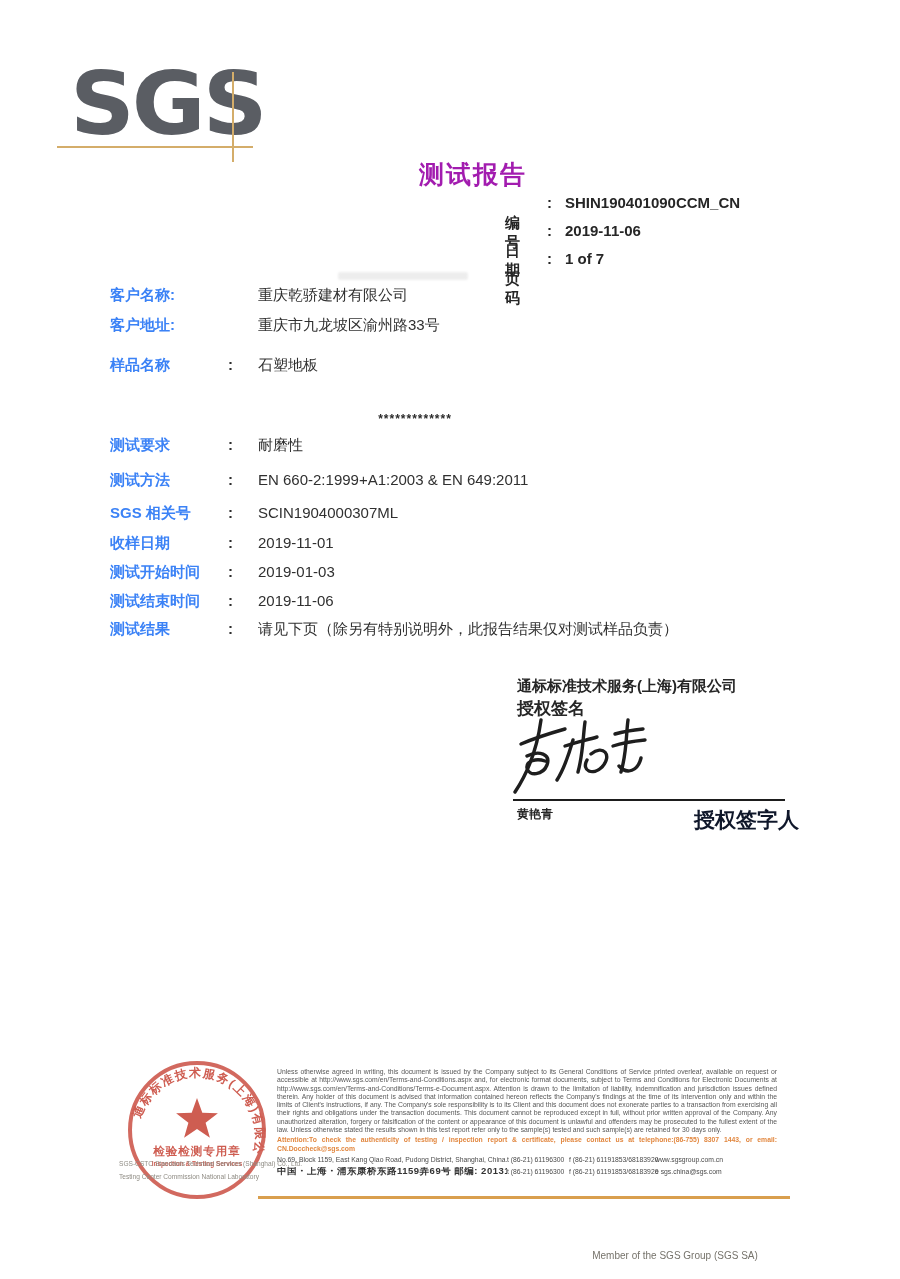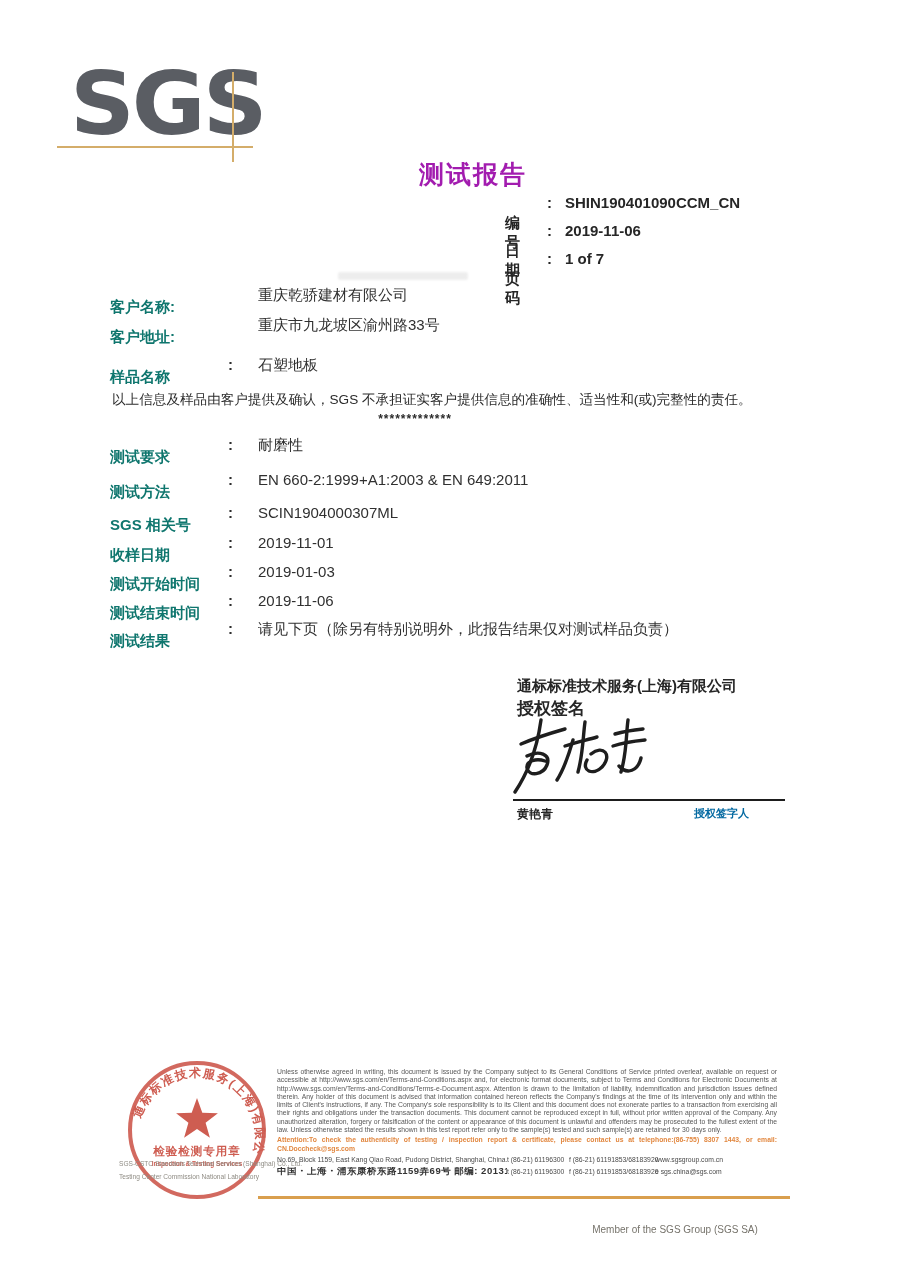--- a/index.html
+++ b/index.html
@@ -23,38 +23,38 @@
     position:absolute;left:0;top:158px;width:874px;text-align:center;
     font-size:25px;font-weight:700;color:#a21caf;letter-spacing:2px;margin-left:36px;
   }
   .meta{position:absolute;left:489px;top:194px;font-size:15px;font-weight:700;color:#262626;}
   .meta-row{position:relative;height:28px;}
   .meta-lbl{position:absolute;left:16px;margin-top:20px;}
   .meta-sep{position:absolute;left:58px;}
   .meta-val{position:absolute;left:76px;white-space:nowrap;}
   
   .rowa{position:absolute;left:110px;font-size:15px;white-space:nowrap;}
-  .rowa .lbl{position:absolute;left:0;font-weight:600;color:#0f766e;margin-top:12px;}
+  .rowa .lbl{position:absolute;left:0;font-weight:600;color:#3b82f6;}
   .rowa .sep{position:absolute;left:118px;font-weight:600;}
   .rowa .val{position:absolute;left:148px;font-weight:500;color:#303030;text-align:right;}
   .disclaimer{
     position:absolute;left:112px;top:391px;width:690px;
     font-size:13.6px;font-weight:500;color:#2b2b2b;white-space:nowrap;
   }
   .stars{
     position:absolute;left:0;top:412px;width:830px;text-align:center;
     font-size:12px;font-weight:700;letter-spacing:1px;color:#2b2b2b;
   }
   
   .sig-company{position:absolute;left:517px;top:677px;font-size:15px;font-weight:600;color:#262626;}
   .sig-authlbl{position:absolute;left:517px;top:697px;font-size:17px;font-weight:600;color:#262626;}
   .sig-svg{position:absolute;left:505px;top:714px;}
   .sig-line{position:absolute;left:513px;top:799px;width:272px;height:2px;background:#1d1d1d;}
   .sig-name{position:absolute;left:517px;top:806px;font-size:12px;font-weight:600;color:#262626;}
-  .sig-title{position:absolute;left:694px;top:806px;font-size:11px;font-weight:600;color:#0369a1;}
+  .sig-title{position:absolute;left:694px;top:806px;font-size:21px;font-weight:600;color:#0f172a;}
   
   .stamp{position:absolute;left:121px;top:1054px;opacity:.88;}
   .stamp-caption{
     position:absolute;left:119px;width:190px;font-size:6.6px;line-height:8px;
     color:#8f8c84;filter:blur(.2px);white-space:nowrap;
   }
   .cap1{top:1160px;}
   .cap2{top:1173px;}
   
   .legal{
@@ -67,21 +67,21 @@
   .addr-row{display:flex;align-items:baseline;margin-top:3px;color:#4a4a4a;white-space:nowrap;}
   .addr-en{font-size:6.8px;}
   .addr-col{font-size:6.8px;}
   .c-addr{width:230px;flex:none;overflow:hidden;}
   .c-tel{width:62px;flex:none;}
   .c-fax{width:86px;flex:none;}
   .c-web{flex:none;}
   .addr-row.cn .c-addr{font-size:9.5px;font-weight:700;letter-spacing:.5px;color:#333;}
   .footer-rule{position:absolute;left:258px;top:1196px;width:532px;height:3px;background:#d99f4e;}
   .member-note{
-    position:absolute;left:560px;top:1224px;width:230px;text-align:center;
+    position:absolute;left:560px;top:1250px;width:230px;text-align:center;
     font-size:10px;color:#76736b;
   }
   .scan-smudge{
     position:absolute;left:338px;top:272px;width:130px;height:8px;
     background:#d9d9d9;opacity:.45;border-radius:2px;filter:blur(1px);
   }
 </style>
 </head>
 <body>
 
@@ -121,21 +121,20 @@
     <span class="lbl">客户地址:</span>
     <span class="val">重庆市九龙坡区渝州路33号</span>
   </div>
 
   <div class="rowa" style="top:356px">
     <span class="lbl">样品名称</span>
     <span class="sep">:</span>
     <span class="val">石塑地板</span>
   </div>
 
-  <div class="disclaimer">以上信息及样品由客户提供及确认，SGS 不承担证实客户提供信息的准确性、适当性和(或)完整性的责任。</div>
   <div class="stars">*************</div>
 
   <div class="rowa" style="top:436px">
     <span class="lbl">测试要求</span>
     <span class="sep">:</span>
     <span class="val">耐磨性</span>
   </div>
   <div class="rowa" style="top:471px">
     <span class="lbl">测试方法</span>
     <span class="sep">:</span>

